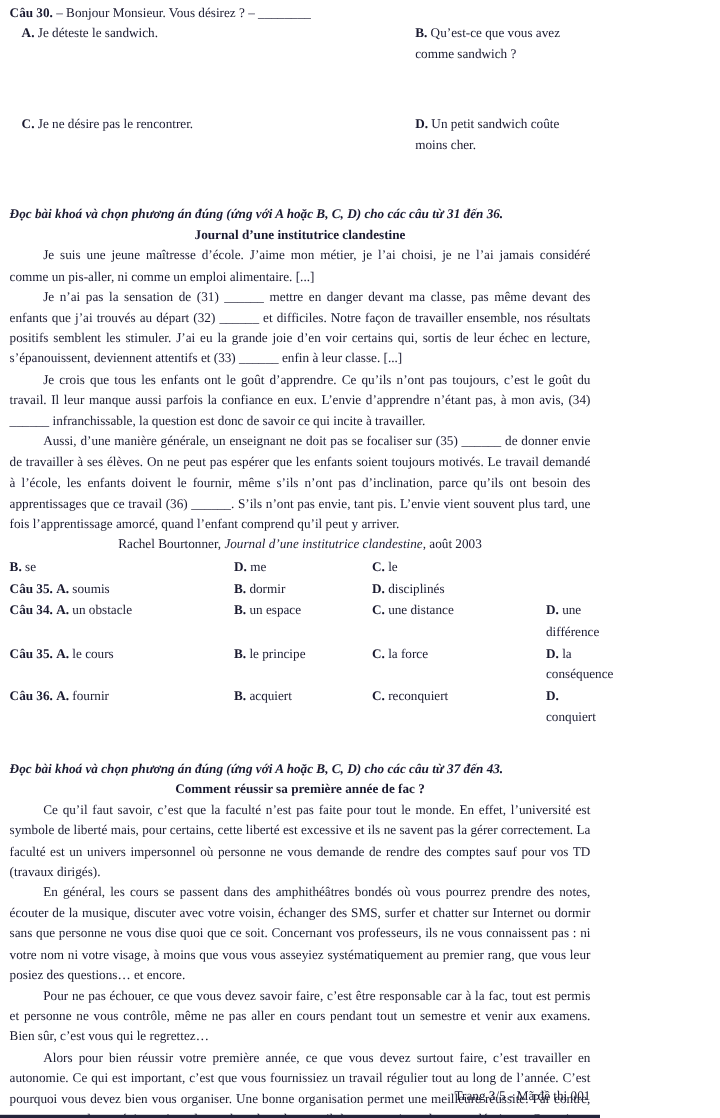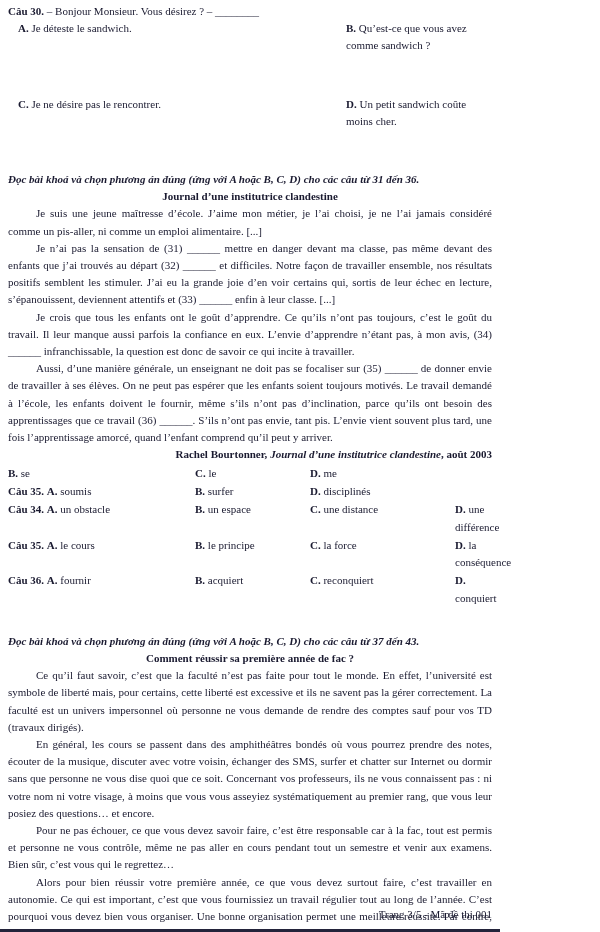--- a/index.html
+++ b/index.html
@@ -38,23 +38,22 @@
     text-align: center;
     font-weight: bold;
     margin: 0;
   }
   .para {
     margin: 0;
     text-align: justify;
     text-indent: 28px;
   }
   .attribution {
-    text-align: right;
+    text-align: center;
     margin: 0;
-    font-weight: bold;
   }
   .attribution .work { font-style: italic; }
   .qtable { margin-top: 2px; }
   .qrow {
     display: grid;
     grid-template-columns: 187px 115px 145px 1fr;
     line-height: 17.8px;
   }
   .footer {
     position: absolute;
@@ -81,26 +80,26 @@
   <p class="passage-title">Journal d’une institutrice clandestine</p>
   <p class="para">Je suis une jeune maîtresse d’école. J’aime mon métier, je l’ai choisi, je ne l’ai jamais considéré comme un pis-aller, ni comme un emploi alimentaire. [...]</p>
   <p class="para">Je n’ai pas la sensation de (31) ______ mettre en danger devant ma classe, pas même devant des enfants que j’ai trouvés au départ (32) ______ et difficiles. Notre façon de travailler ensemble, nos résultats positifs semblent les stimuler. J’ai eu la grande joie d’en voir certains qui, sortis de leur échec en lecture, s’épanouissent, deviennent attentifs et (33) ______ enfin à leur classe. [...]</p>
   <p class="para">Je crois que tous les enfants ont le goût d’apprendre. Ce qu’ils n’ont pas toujours, c’est le goût du travail. Il leur manque aussi parfois la confiance en eux. L’envie d’apprendre n’étant pas, à mon avis, (34) ______ infranchissable, la question est donc de savoir ce qui incite à travailler.</p>
   <p class="para">Aussi, d’une manière générale, un enseignant ne doit pas se focaliser sur (35) ______ de donner envie de travailler à ses élèves. On ne peut pas espérer que les enfants soient toujours motivés. Le travail demandé à l’école, les enfants doivent le fournir, même s’ils n’ont pas d’inclination, parce qu’ils ont besoin des apprentissages que ce travail (36) ______. S’ils n’ont pas envie, tant pis. L’envie vient souvent plus tard, une fois l’apprentissage amorcé, quand l’enfant comprend qu’il peut y arriver.</p>
   <p class="attribution"><span>Rachel Bourtonner, </span><span class="work">Journal d’une institutrice clandestine</span><span>, août 2003</span></p>
 
   <div class="qtable">
     <div class="qrow">
       <span><b>B.</b> <span>se</span></span>
+      <span><b>D.</b> <span>me</span></span>
       <span><b>C.</b> <span>le</span></span>
-      <span><b>D.</b> <span>me</span></span>
     </div>
     <div class="qrow">
       <span><b>Câu 35.</b> <b>A.</b> <span>soumis</span></span>
-      <span><b>B.</b> <span>surfer</span></span>
+      <span><b>B.</b> <span>dormir</span></span>
       <span><b>D.</b> <span>disciplinés</span></span>
     </div>
     <div class="qrow">
       <span><b>Câu 34.</b> <b>A.</b> <span>un obstacle</span></span>
       <span><b>B.</b> <span>un espace</span></span>
       <span><b>C.</b> <span>une distance</span></span>
       <span><b>D.</b> <span>une différence</span></span>
     </div>
     <div class="qrow">
       <span><b>Câu 35.</b> <b>A.</b> <span>le cours</span></span>

